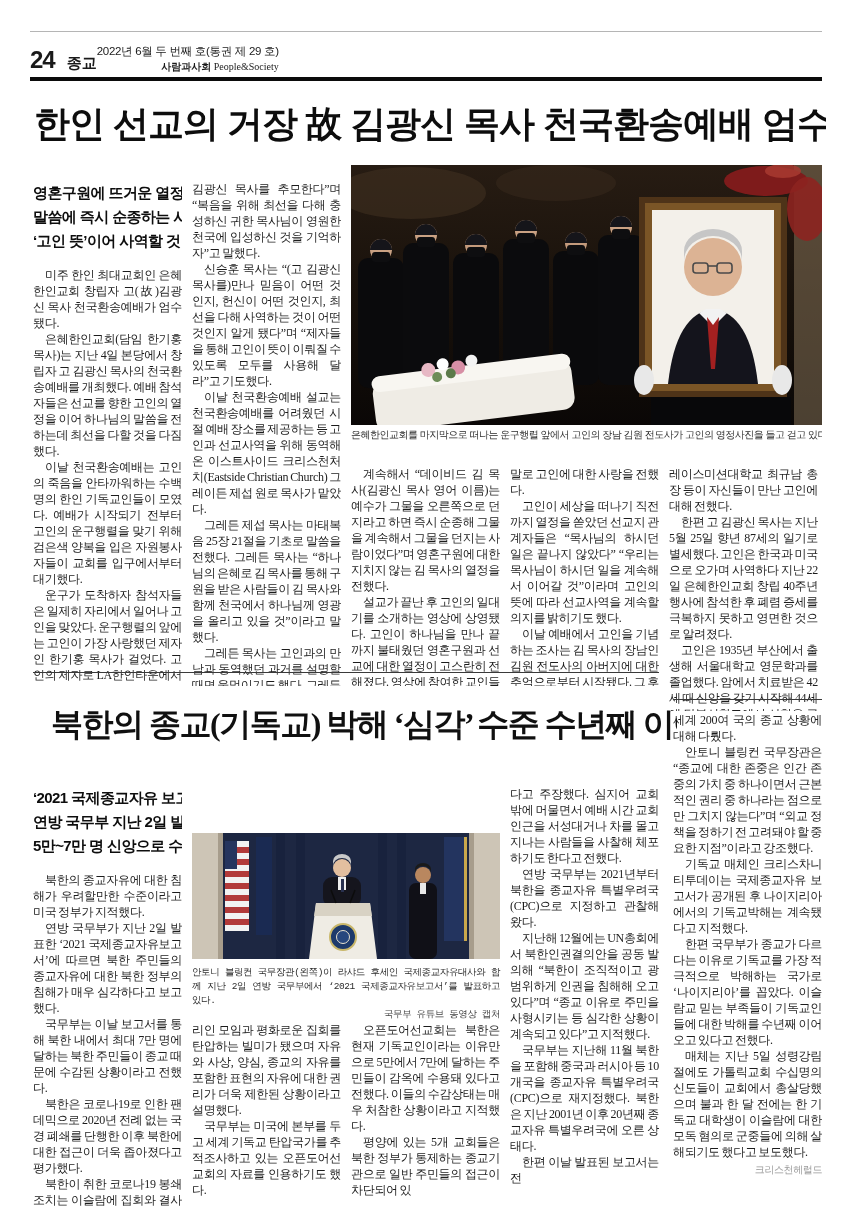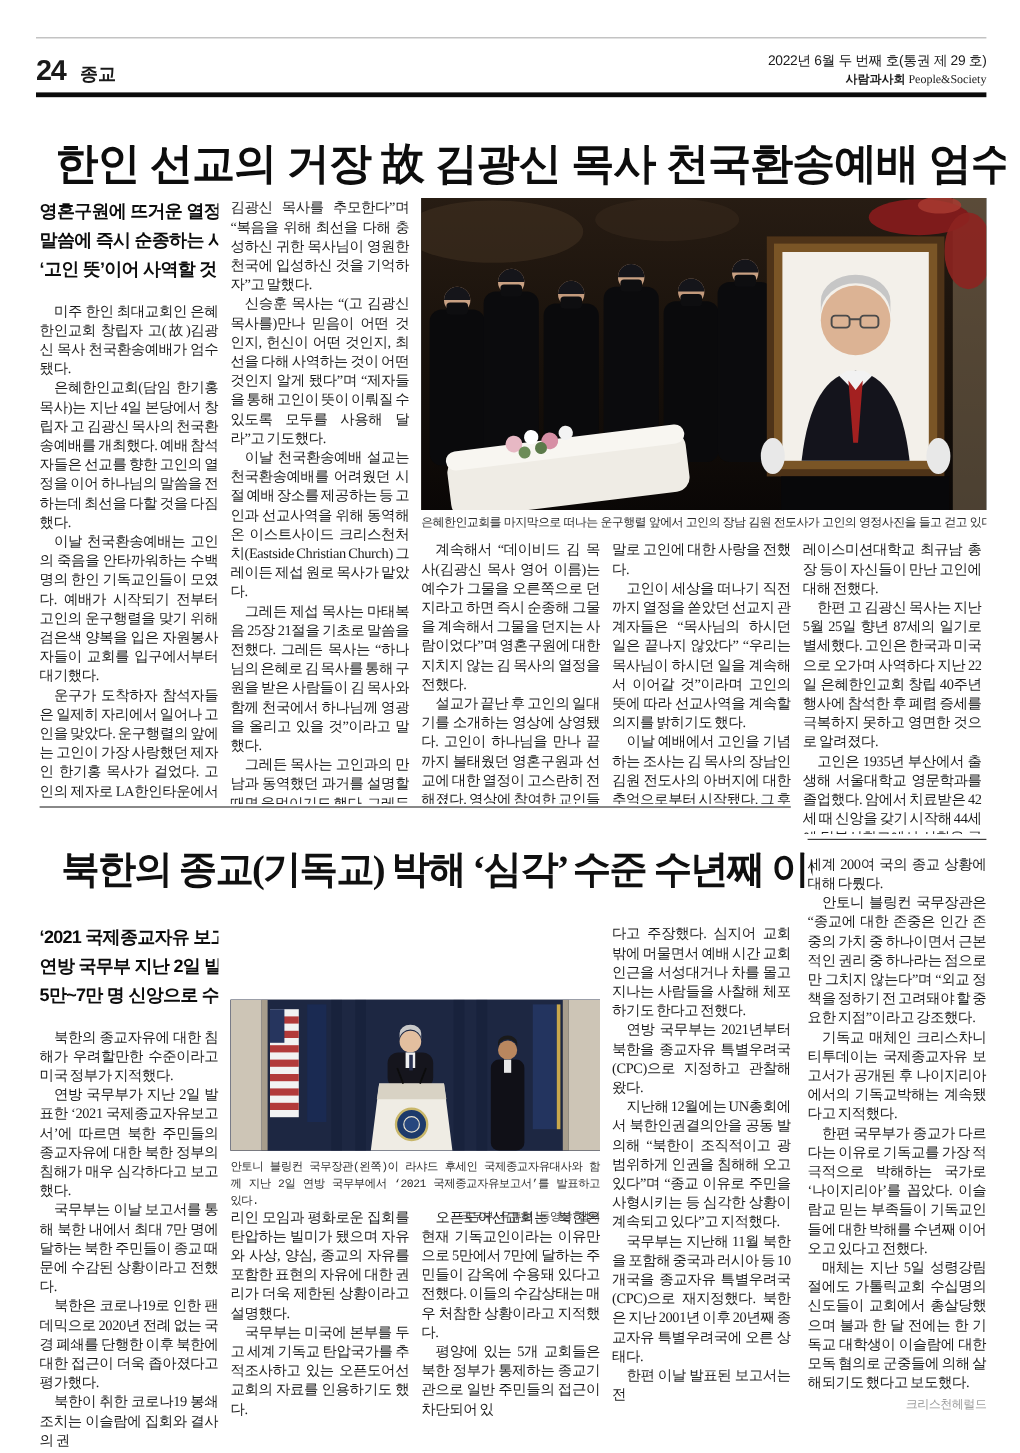--- a/index.html
+++ b/index.html
@@ -1,47 +1,47 @@
 <!DOCTYPE html>
 <html><head>
 <meta charset="utf-8">
 <style>
   html,body{margin:0;padding:0;background:#e8e8e8;}
   .page{position:relative;width:850px;height:1211px;background:#ffffff;margin:0 auto;
         overflow:hidden;font-family:"Liberation Serif",serif;color:#1a1a1a;}
   
   .topline{position:absolute;left:30px;top:31px;width:792px;height:1px;background:#b5b5b5;}
   .masthead{position:absolute;left:30px;top:40px;width:792px;height:34px;
-            display:flex;justify-content:space-between;align-items:flex-end;}
+            display:flex;justify-content:flex-start;align-items:flex-end;}
   .ph-left{display:flex;align-items:baseline;gap:12px;font-family:"Liberation Sans",sans-serif;}
   .pagenum{font-size:24px;font-weight:700;letter-spacing:-1px;}
   .section{font-size:15px;font-weight:700;}
   .ph-right{text-align:right;line-height:15px;}
   .issue{font-size:11.5px;font-family:"Liberation Sans",sans-serif;letter-spacing:-0.3px;}
   .brand{font-size:10px;}
   .brand-kr{font-family:"Liberation Sans",sans-serif;font-weight:700;}
   .brand-en{font-family:"Liberation Serif",serif;}
   .head-rule{position:absolute;left:30px;top:77px;width:792px;height:4px;background:#0b0b0b;}
   
-  .headline1{position:absolute;left:30px;top:92px;width:792px;height:56px;margin:16px;
+  .headline1{position:absolute;left:30px;top:92px;width:792px;height:56px;margin:4px;
              font-family:"Liberation Sans",sans-serif;font-weight:800;font-size:36px;
              letter-spacing:-1px;line-height:56px;text-align:center;white-space:nowrap;
              overflow:hidden;color:#0d0d0d;}
   
   .body{font-size:12px;line-height:16px;letter-spacing:-0.3px;word-spacing:-1px;
         text-align:justify;word-break:break-all;color:#1c1c1c;}
   .body p{margin:0;text-indent:12px;}
   .body p.cont{text-indent:0;}
   .subhead{font-family:"Liberation Sans",sans-serif;font-weight:700;font-size:15px;
            line-height:24px;letter-spacing:-0.6px;color:#0d0d0d;margin-bottom:14px;
            white-space:nowrap;overflow:hidden;}
   
   .article1{position:absolute;left:33px;top:165px;width:789px;}
   .cols{display:flex;gap:10px;}
-  .col{width:149px;flex:0 0 149px;overflow:hidden;}
+  .col{width:149px;flex:0 0 149px;overflow:hidden;margin-top:16px;}
   .a1c{height:505px;}
   .a1c5{height:530px;}
   .pt{padding-top:285px;box-sizing:border-box;}
   .pt.a1c{height:505px;} .pt.a1c5{height:530px;}
   .photo1{position:absolute;left:318px;top:0;width:471px;height:260px;overflow:hidden;background:#120d09;}
   .caption1{position:absolute;left:318px;top:263px;width:471px;
             font-family:"Liberation Sans",sans-serif;font-size:10px;letter-spacing:-0.5px;
             color:#2b2b2b;white-space:nowrap;overflow:hidden;}
   
   .divider-a{position:absolute;left:33px;top:672px;width:626px;height:1px;background:#3a3a3a;}

